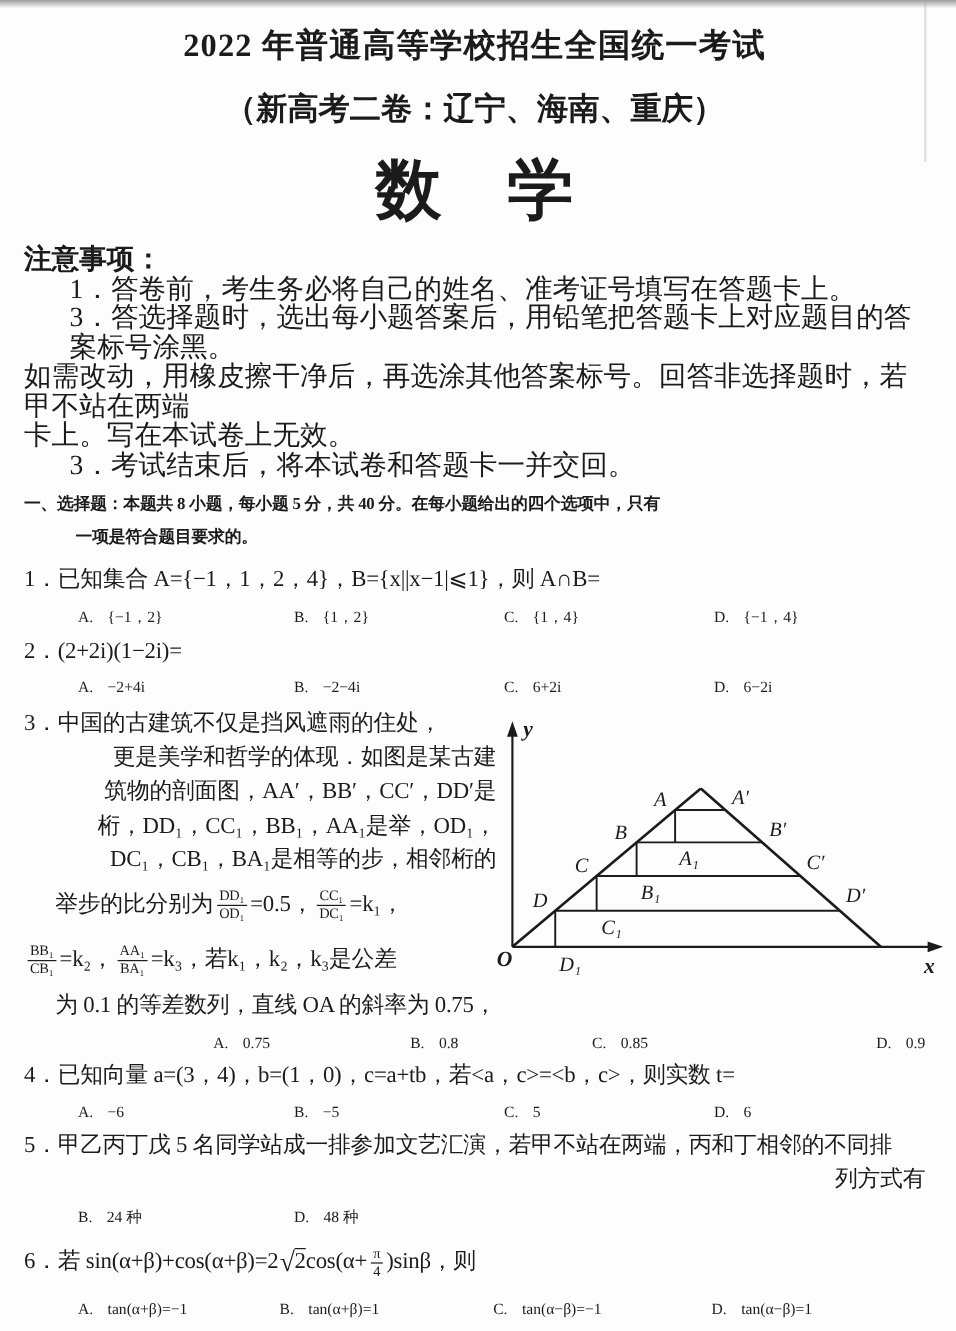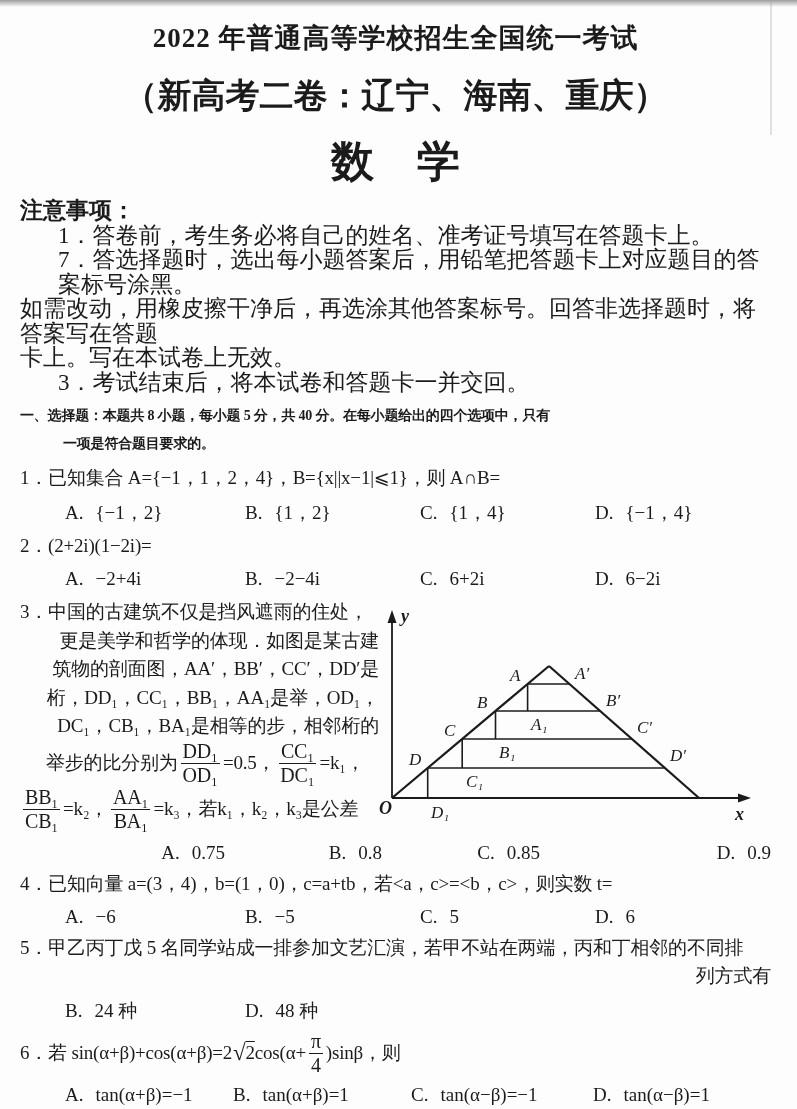--- a/index.html
+++ b/index.html
@@ -12,45 +12,45 @@
     color:#1b1b1b;
     box-sizing:border-box;
     padding:10px 26px 0 20px;
   }
   .edge-top{position:absolute;top:0;left:0;right:0;height:7px;
     background:linear-gradient(#9d9d9d,rgba(255,255,255,0));}
   .edge-right{position:absolute;top:0;right:25px;width:2px;height:135px;
     background:rgba(170,170,170,.35);}
   .hdr{text-align:center;}
   .t1{font-size:27px;font-weight:700;letter-spacing:1px;margin-top:10px;}
-  .t2{font-size:34px;font-weight:700;margin-top:17px;}
-  .subject{font-size:43px;font-weight:700;margin-top:14px;margin-bottom:8px;}
+  .t2{font-size:26px;font-weight:700;margin-top:17px;}
+  .subject{font-size:55px;font-weight:700;margin-top:14px;margin-bottom:8px;}
   .notice{font-size:23px;line-height:24.5px;margin-top:6px;}
   .notice .nh{font-weight:700;}
   .ind1{padding-left:38px;}
   .sec{font-size:14px;font-weight:700;line-height:28px;margin-top:7px;letter-spacing:-0.2px;}
   .ind2{padding-left:43px;}
   .q{font-size:19px;line-height:26px;margin-top:7px;letter-spacing:-0.2px;white-space:nowrap;}
   .qno{display:inline-block;min-width:26px;}
   .qcont{padding-left:26px;text-align:right;}
-  .opts{display:grid;font-size:19px;margin-top:9px;margin-bottom:4px;padding-left:45px;letter-spacing:0;}
+  .opts{display:grid;font-size:13px;margin-top:9px;margin-bottom:4px;padding-left:45px;letter-spacing:0;}
   .opts-std{grid-template-columns:180px 175px 175px auto;}
   .opts-q3{grid-template-columns:160px 157px 158px auto;text-align:right;}
   .opts-q6{grid-template-columns:168px 178px 182px auto;}
   .okey{margin-right:12px;}
   .opt{white-space:nowrap;}
   
   .q3wrap{display:flex;margin-top:8px;}
   .q3txt{width:396px;font-size:19px;letter-spacing:-0.2px;}
   .q3line{line-height:28.5px;white-space:nowrap;}
   .q3line.first{display:flex;}
   .q3line.fr{display:flex;align-items:center;height:46px;white-space:nowrap;}
   .q3fig{flex:1;display:flex;justify-content:flex-end;align-items:flex-start;}
   .frac{display:inline-flex;flex-direction:column;align-items:center;
-    font-size:20px;line-height:1.15;margin:0 3px;vertical-align:middle;}
+    font-size:12px;line-height:1.15;margin:0 3px;vertical-align:middle;}
   .frac .num{border-bottom:1.3px solid #1b1b1b;padding:0 2px;}
   .frac .den{padding:0 2px;}
   .formula{display:flex;align-items:center;height:44px;}
   .rad{font-size:23px;margin-left:1px;}
   .rad-arg{text-decoration:overline;}
   svg text{font-family:"Liberation Serif","DejaVu Serif",serif;font-style:italic;
     font-size:17px;fill:#1b1b1b;}
   svg .axlbl{font-size:18px;font-weight:700;}
 </style>
 </head>
@@ -62,22 +62,22 @@
 
   <div class="hdr">
     <div class="t1">2022 年普通高等学校招生全国统一考试</div>
     <div class="t2">（新高考二卷：辽宁、海南、重庆）</div>
     <div class="subject">数　学</div>
   </div>
 
   <div class="notice">
     <div class="nh">注意事项：</div>
     <div class="ind1">1．答卷前，考生务必将自己的姓名、准考证号填写在答题卡上。</div>
-    <div class="ind1">7．答选择题时，选出每小题答案后，用铅笔把答题卡上对应题目的答案标号涂黑。</div>
-    <div>如需改动，用橡皮擦干净后，再选涂其他答案标号。回答非选择题时，将答案写在答题</div>
+    <div class="ind1">3．答选择题时，选出每小题答案后，用铅笔把答题卡上对应题目的答案标号涂黑。</div>
+    <div>如需改动，用橡皮擦干净后，再选涂其他答案标号。回答非选择题时，若甲不站在两端</div>
     <div>卡上。写在本试卷上无效。</div>
     <div class="ind1">3．考试结束后，将本试卷和答题卡一并交回。</div>
   </div>
 
   <div class="sec">
     <div>一、选择题：本题共 8 小题，每小题 5 分，共 40 分。在每小题给出的四个选项中，只有</div>
     <div class="ind2">一项是符合题目要求的。</div>
   </div>
 
   <div class="q">
@@ -129,20 +129,21 @@
             <span class="den">CB₁</span>
           </span>
         <span>=k₂，</span>
         <span class="frac">
             <span class="num">AA₁</span>
             <span class="den">BA₁</span>
           </span>
         <span>=k₃，</span>
         <span>若k₁，k₂，k₃是公差</span>
       </div>
+      <div class="q3line qcont">为 0.1 的等差数列，直线 OA 的斜率为 0.75，</div>
     </div>
     <div class="q3fig">
       <svg width="392" height="235" viewBox="0 0 392 235">
 
         <line x1="13" y1="200" x2="13" y2="22" stroke="#1b1b1b" stroke-width="1.8"></line>
         <polygon points="13,12 8.5,25 17.5,25" fill="#1b1b1b"></polygon>
         <line x1="13" y1="200" x2="362" y2="200" stroke="#1b1b1b" stroke-width="1.8"></line>
         <polygon points="372,200 359,195.5 359,204.5" fill="#1b1b1b"></polygon>
 
         <line x1="13" y1="200" x2="170" y2="68" stroke="#1b1b1b" stroke-width="2.2"></line>

